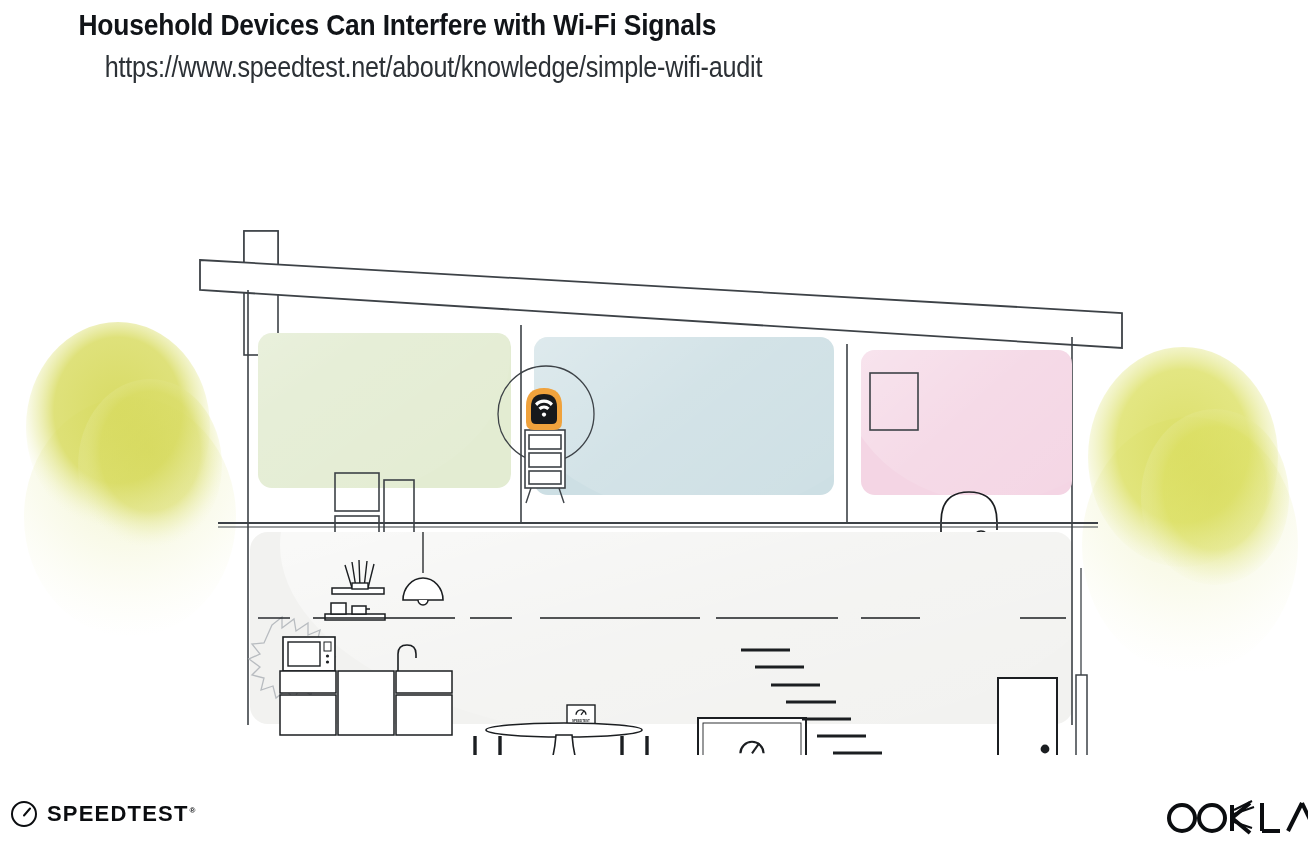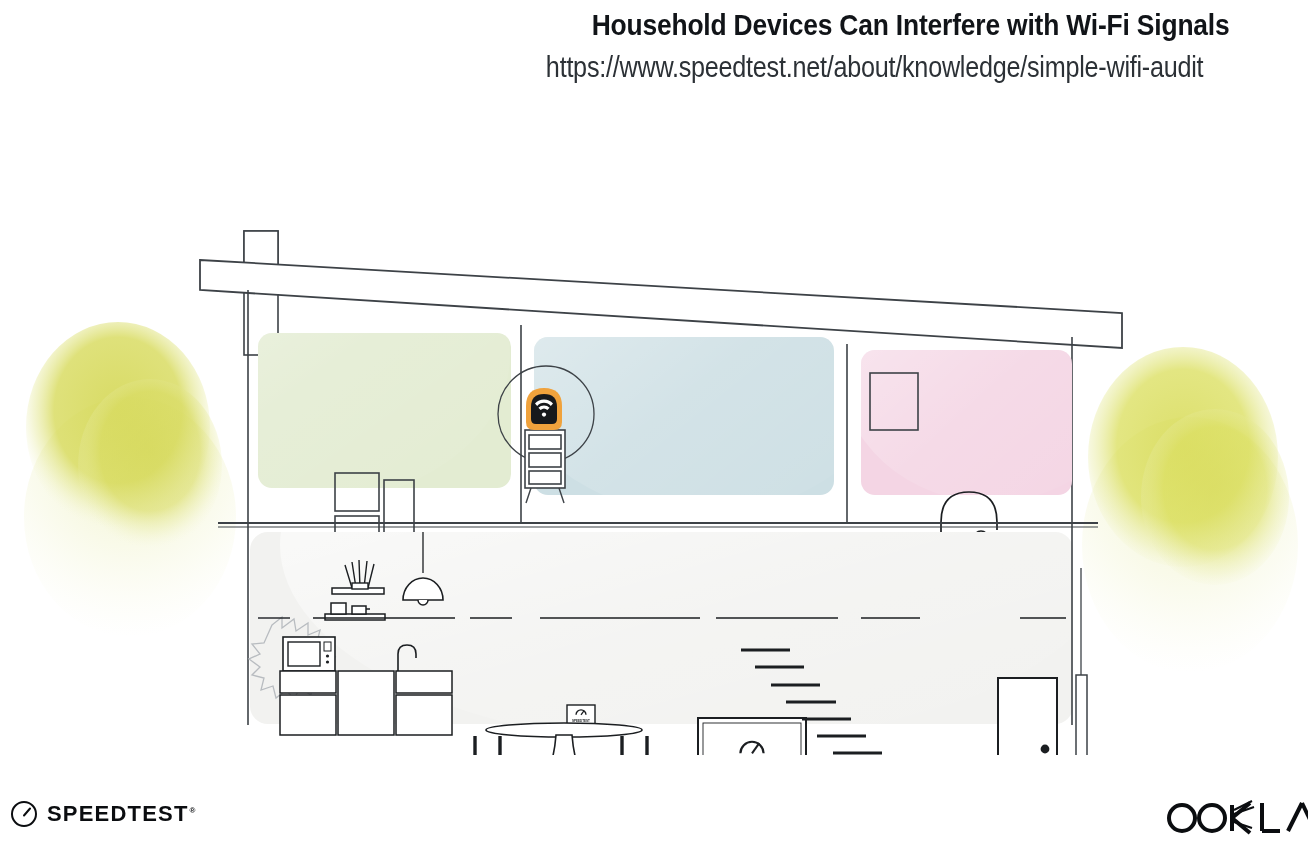--- a/index.html
+++ b/index.html
@@ -5,21 +5,21 @@
 <style>
   html,body{margin:0;padding:0;background:#ffffff;}
   body{
     width:1308px;height:861px;position:relative;overflow:hidden;
     font-family:"Liberation Sans", sans-serif;
     -webkit-font-smoothing:antialiased;
   }
   .stage{position:absolute;inset:0;}
 
   
-  .header{position:absolute;top:0;left:0;width:1308px;text-align:right;}
+  .header{position:absolute;top:0;left:0;width:1308px;text-align:left;}
   .title{
     margin:0;padding-top:8px;
     font-family:"Liberation Sans", sans-serif;
     font-weight:700;font-size:30px;letter-spacing:-0.2px;
     color:#111418;transform:scaleX(0.88);transform-origin:center top;
   }
   .subtitle{
     margin:0;padding-top:8px;
     font-family:"Liberation Sans", sans-serif;
     font-weight:400;font-size:30px;letter-spacing:-0.3px;

